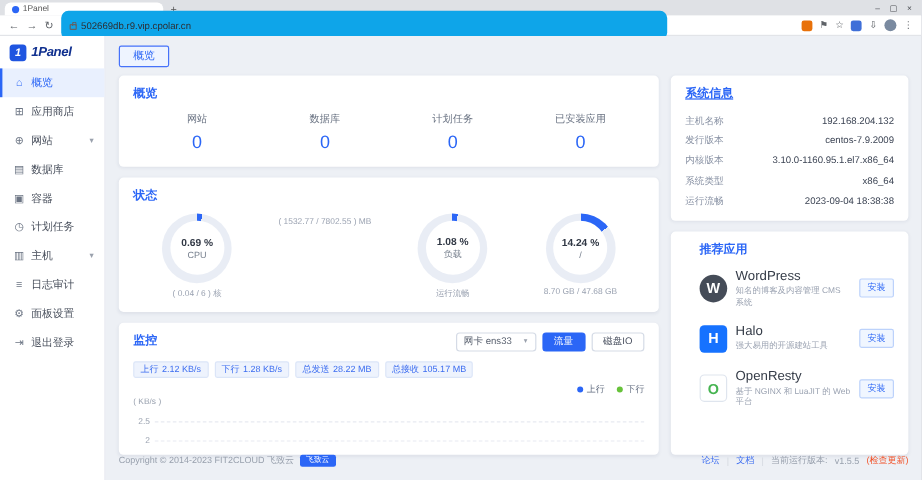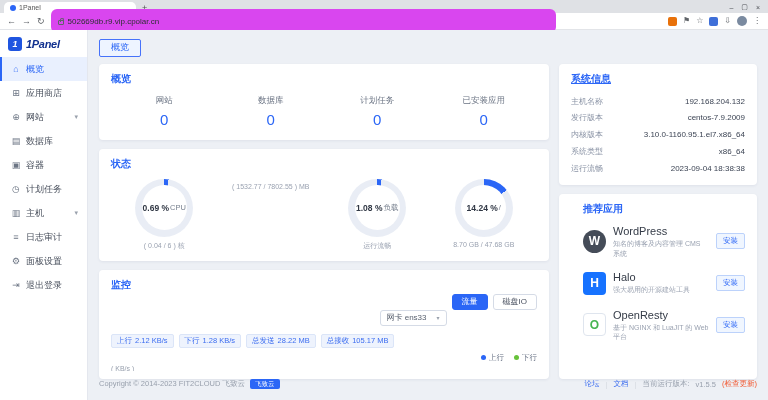--- a/index.html
+++ b/index.html
@@ -8,21 +8,21 @@
   .screen{width:768px;height:400px;background:#fff;overflow:hidden;display:flex;flex-direction:column;margin:0;}
 
   
   .tab-strip{height:13px;background:#dfe1e5;display:flex;align-items:flex-end;padding:0 4px;flex-shrink:0;}
   .tab{height:11px;width:132px;background:#fff;border-radius:5px 5px 0 0;display:flex;align-items:center;gap:3px;padding:0 6px;font-size:7px;color:#555;overflow:hidden;}
   .favicon{width:6px;height:6px;border-radius:50%;background:#2b66f6;flex-shrink:0;}
   .newtab{font-size:9px;color:#555;margin-left:6px;line-height:10px;}
   .winctl{margin-left:auto;display:flex;gap:8px;font-size:7px;color:#4c4f55;align-items:center;padding:0 4px 2px 0;}
   .address-bar{height:17px;background:#fff;border-bottom:1px solid #e2e4e8;display:flex;align-items:center;padding:0 7px;gap:6px;flex-shrink:0;}
   .nav-ic{font-size:9px;color:#5f6368;line-height:1;}
-  .address-field{flex:1;max-width:505px;height:24px;background:#d946ef;border-radius:6px;display:flex;align-items:center;padding:0 7px;gap:4px;}
+  .address-field{flex:1;max-width:505px;height:24px;background:#0ea5e9;border-radius:6px;display:flex;align-items:center;padding:0 7px;gap:4px;}
   .lock{width:6px;height:5px;border:1px solid #5f6368;border-radius:1px;position:relative;margin-top:2px;flex-shrink:0;}
   .lock:before{content:"";position:absolute;top:-3px;left:1px;width:2px;height:3px;border:1px solid #5f6368;border-bottom:none;border-radius:2px 2px 0 0;}
   .url{font-size:8px;color:#2d2f33;white-space:nowrap;}
   .chrome-icons{margin-left:auto;display:flex;align-items:center;gap:6px;}
   .ext-orange{width:9px;height:9px;border-radius:2px;background:#e8710a;}
   .ext-blue{width:9px;height:9px;border-radius:2px;background:#3f6fd8;}
   .ci{font-size:8px;color:#5f6368;line-height:1;}
   .avatar{width:10px;height:10px;border-radius:50%;background:#7a8aa0;}
 
   
@@ -47,29 +47,29 @@
   .card-title{font-size:10px;color:#2b66f6;font-weight:bold;}
 
   .stats{display:flex;padding:9px 0 4px;}
   .stat{flex:1;text-align:center;cursor:pointer;}
   .stat-label{font-size:8.5px;color:#6a7383;}
   .stat-value{font-size:15px;color:#2b66f6;margin-top:4px;}
 
   .gauges{display:flex;justify-content:space-around;padding:8px 0 2px;}
   .gauge{display:flex;flex-direction:column;align-items:center;width:25%;}
   .ring{width:58px;height:58px;border-radius:50%;display:flex;align-items:center;justify-content:center;background:#e9edf5;}
-  .hole{width:45px;height:45px;border-radius:50%;background:#fff;display:flex;flex-direction:row;align-items:center;justify-content:center;gap:1px;}
+  .hole{width:45px;height:45px;border-radius:50%;background:#fff;display:flex;flex-direction:column;align-items:center;justify-content:center;gap:1px;}
   .g-pct{font-size:8.5px;color:#303744;font-weight:bold;}
   .g-label{font-size:7.5px;color:#767f8d;}
   .g-sub{font-size:7px;color:#9aa2b1;margin-top:4px;white-space:nowrap;}
 
   .card-monitor{flex:1;display:flex;flex-direction:column;min-height:0;overflow:hidden;}
   .mon-head{display:flex;flex-shrink:0;}
   .mon-controls{margin-left:auto;display:flex;gap:5px;align-items:center;}
-  .mini-select{height:16px;border:1px solid #d5dbe6;border-radius:3px;font-size:8px;color:#5a6270;display:flex;align-items:center;gap:10px;padding:0 6px;background:#fff;cursor:pointer;margin-top:32px;}
+  .mini-select{height:16px;border:1px solid #d5dbe6;border-radius:3px;font-size:8px;color:#5a6270;display:flex;align-items:center;gap:10px;padding:0 6px;background:#fff;cursor:pointer;}
   .sel-caret{font-size:6px;color:#9aa1ad;}
   .btn{height:16px;padding:0 9px;font-size:8px;border-radius:3px;display:flex;align-items:center;border:1px solid #d5dbe6;background:#fff;color:#4a5160;cursor:pointer;}
   .btn.primary{background:#2b66f6;border-color:#2b66f6;color:#fff;}
   .tags{display:flex;gap:5px;align-items:center;margin-top:8px;flex-shrink:0;}
   .tag{height:14px;display:flex;align-items:center;gap:3px;padding:0 5px;background:#eef3fd;border:1px solid #dbe5f8;border-radius:2px;font-size:7.5px;color:#3c6df0;white-space:nowrap;}
   .legend{display:flex;justify-content:flex-end;gap:10px;font-size:7.5px;color:#667083;margin-top:5px;flex-shrink:0;}
   .legend-item{display:flex;align-items:center;cursor:pointer;}
   .dot{width:5px;height:5px;border-radius:50%;display:inline-block;margin-right:3px;}
   .chart{flex:1;min-height:0;overflow:hidden;margin-top:2px;}
   .y-unit{font-size:7px;color:#98a0ae;}

